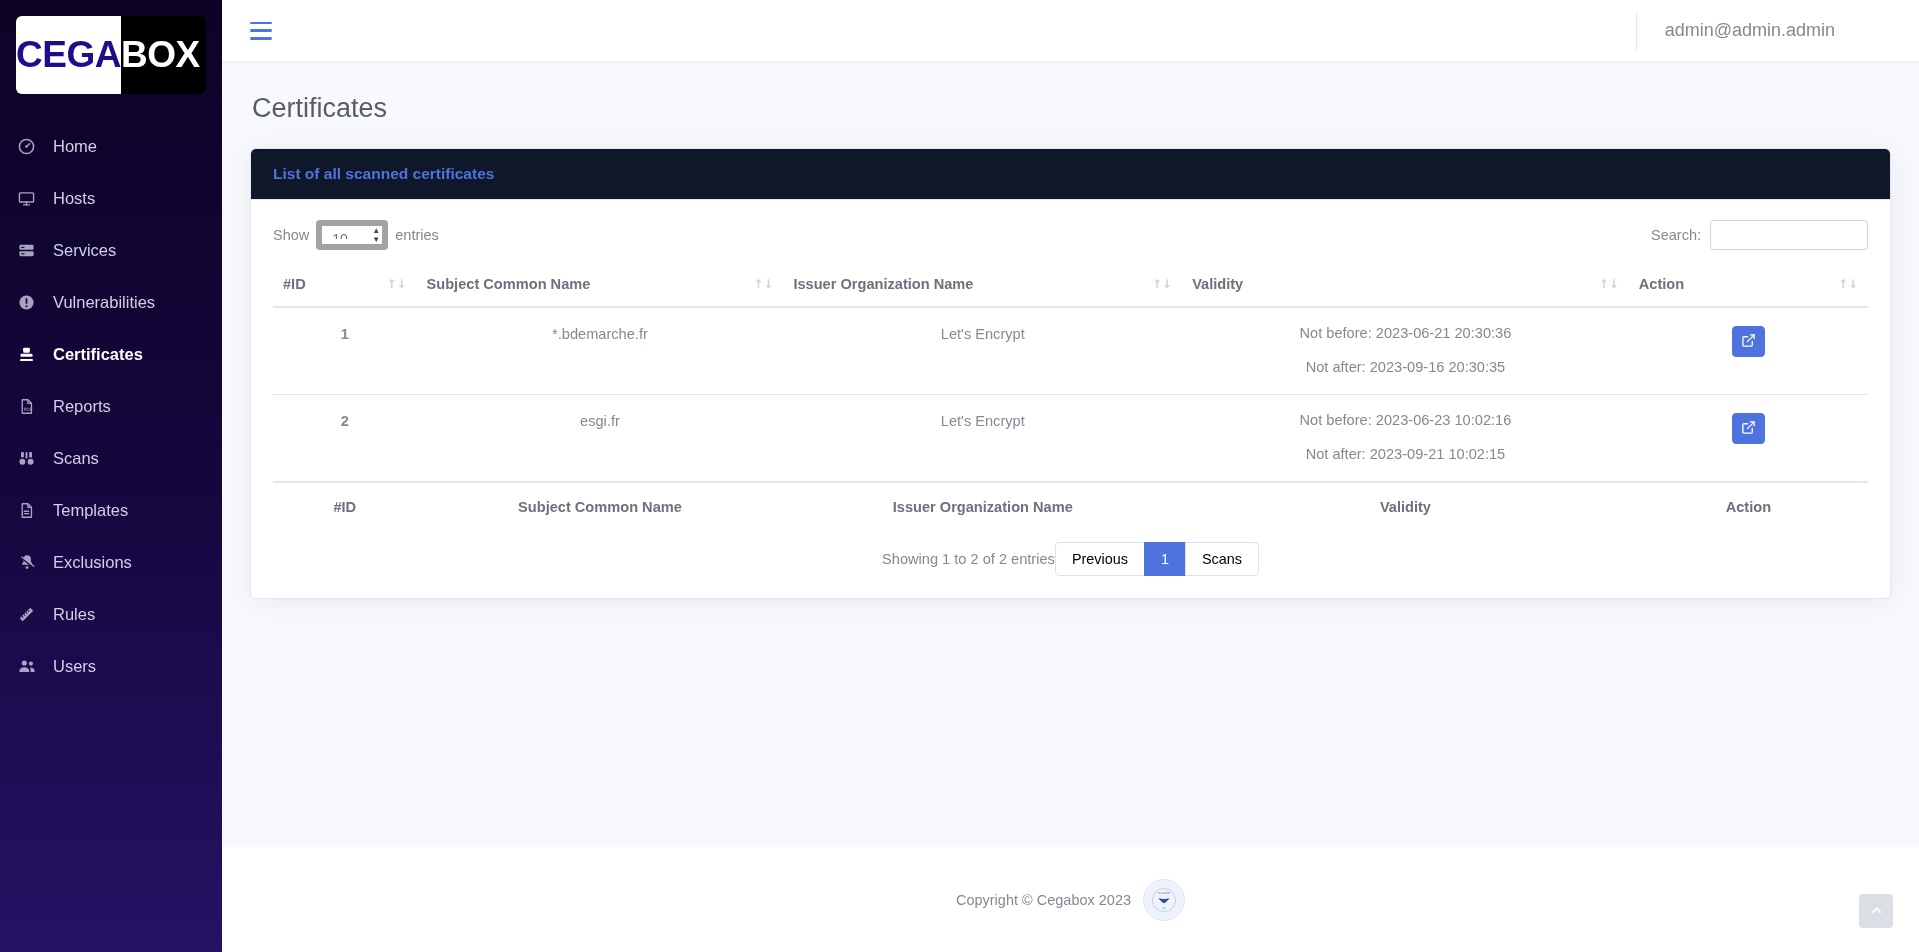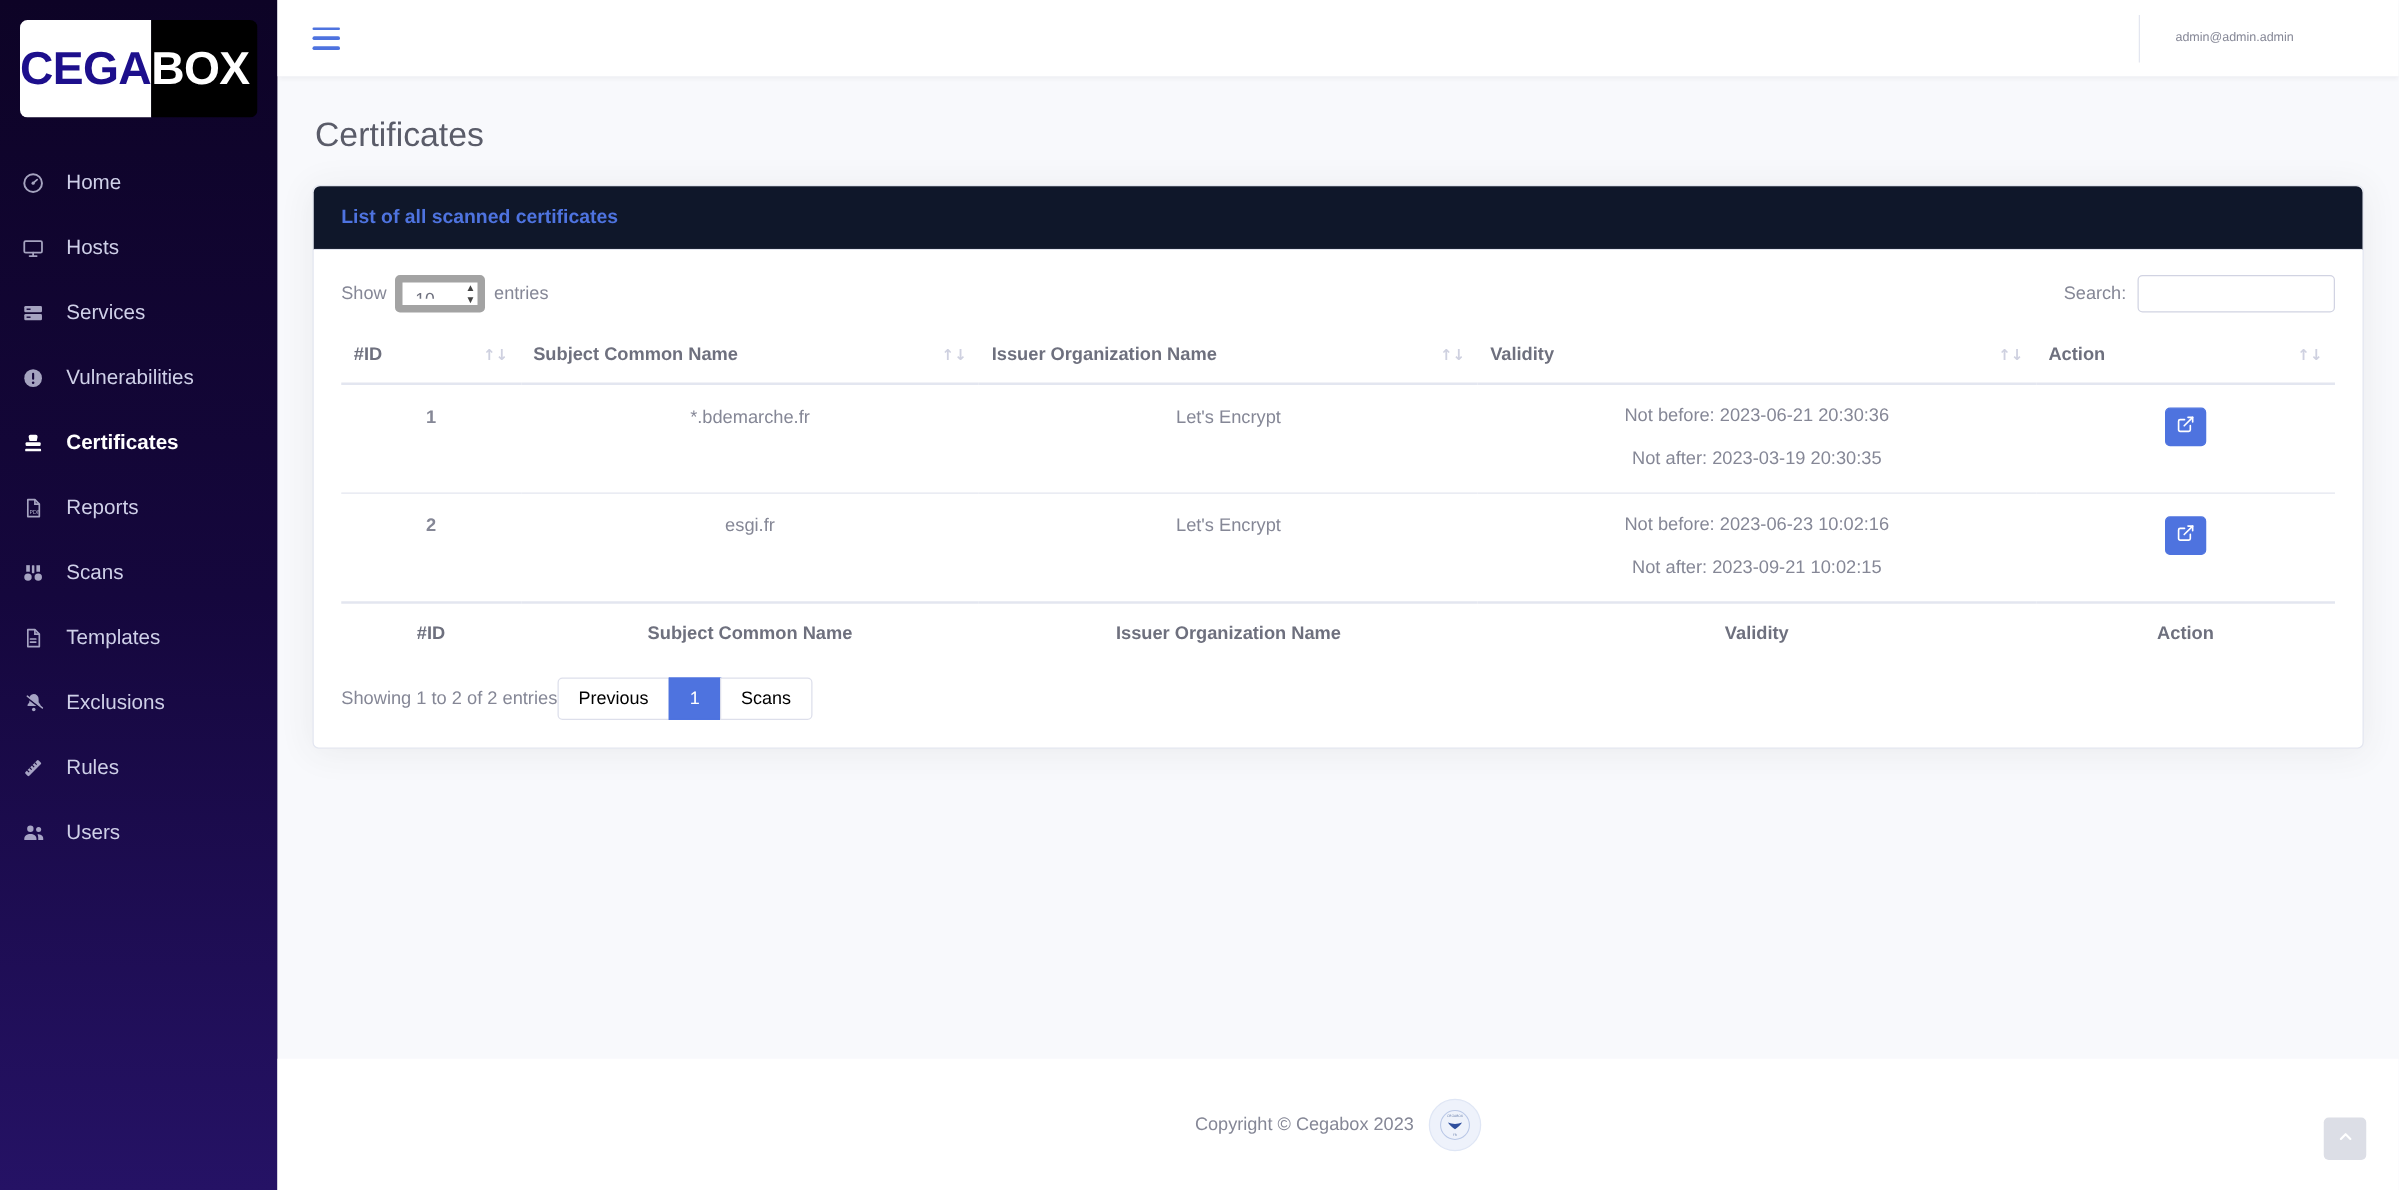--- a/index.html
+++ b/index.html
@@ -77,21 +77,21 @@
     padding: 0 32px 0 28px;
   }
   .hamburger {
     width: 22px; height: 18px;
     display: flex; flex-direction: column; justify-content: space-between;
     cursor: pointer;
   }
   .hamburger i { display:block; height: 2.6px; background:#4e73df; border-radius: 2px; }
   .topbar-spacer { flex: 1; }
   .topbar-divider { width: 1px; height: 38px; background: #e3e6f0; margin-right: 28px; }
-  .user-email { color: #858796; font-size: 10px; padding-right: 52px; }
+  .user-email { color: #858796; font-size: 18px; padding-right: 52px; }
 
   .content { flex: 1; padding: 22px 28px 0 28px; overflow: hidden; }
   .page-title {
     font-size: 27px; color: #5a5c69; font-weight: 400;
     margin: 10px 0 24px 2px;
   }
 
   .card {
     background: #ffffff;
     border: 1px solid #e3e6f0;
@@ -166,21 +166,21 @@
     width: 33px; height: 31px;
     background: #4e73df; border: 1px solid #4e73df; border-radius: 4px;
     cursor: pointer; color: #fff;
   }
   .col-id { width: 9%; }
   .col-subject { width: 23%; }
   .col-issuer { width: 25%; }
   .col-validity { width: 28%; }
   .col-action { width: 15%; }
 
-  .dt-bottom { display: flex; align-items: center; justify-content: flex-start; margin-top: 19px; }
+  .dt-bottom { display: flex; align-items: center; justify-content: center; margin-top: 19px; }
   .dt-info { color: #858796; font-size: 14.6px; }
   .pagination { display: flex; }
   .page-btn {
     border: 1px solid #dddfeb; background: #fff;
     color: #000000; font-size: 14.4px;
     padding: 8px 16px; cursor: pointer;
     font-family: "Liberation Sans", sans-serif;
     margin-left: -1px;
   }
   .page-btn:first-child { border-radius: 4px 0 0 4px; margin-left: 0; }
@@ -437,21 +437,21 @@
               </tr>
             </thead>
 
             <tbody>
               <tr>
                 <td class="cell-id">1</td>
                 <td>*.bdemarche.fr</td>
                 <td>Let's Encrypt</td>
                 <td>
                   <div class="validity-line">Not before: 2023-06-21 20:30:36</div>
-                  <div class="validity-line">Not after: 2023-03-19 20:30:35</div>
+                  <div class="validity-line">Not after: 2023-09-16 20:30:35</div>
                 </td>
                 <td>
                   <span class="btn-action">
                     <span>
                       <svg width="15" height="15" viewBox="0 0 24 24" fill="none" stroke="currentColor" stroke-width="2.1" stroke-linecap="round" stroke-linejoin="round">
                           <path d="M18 13.4V19a2 2 0 0 1-2 2H5a2 2 0 0 1-2-2V8a2 2 0 0 1 2-2h5.6"></path>
                           <path d="M15 3h6v6"></path>
                           <path d="M10.2 13.8 21 3"></path>
                         </svg>
                     </span>

